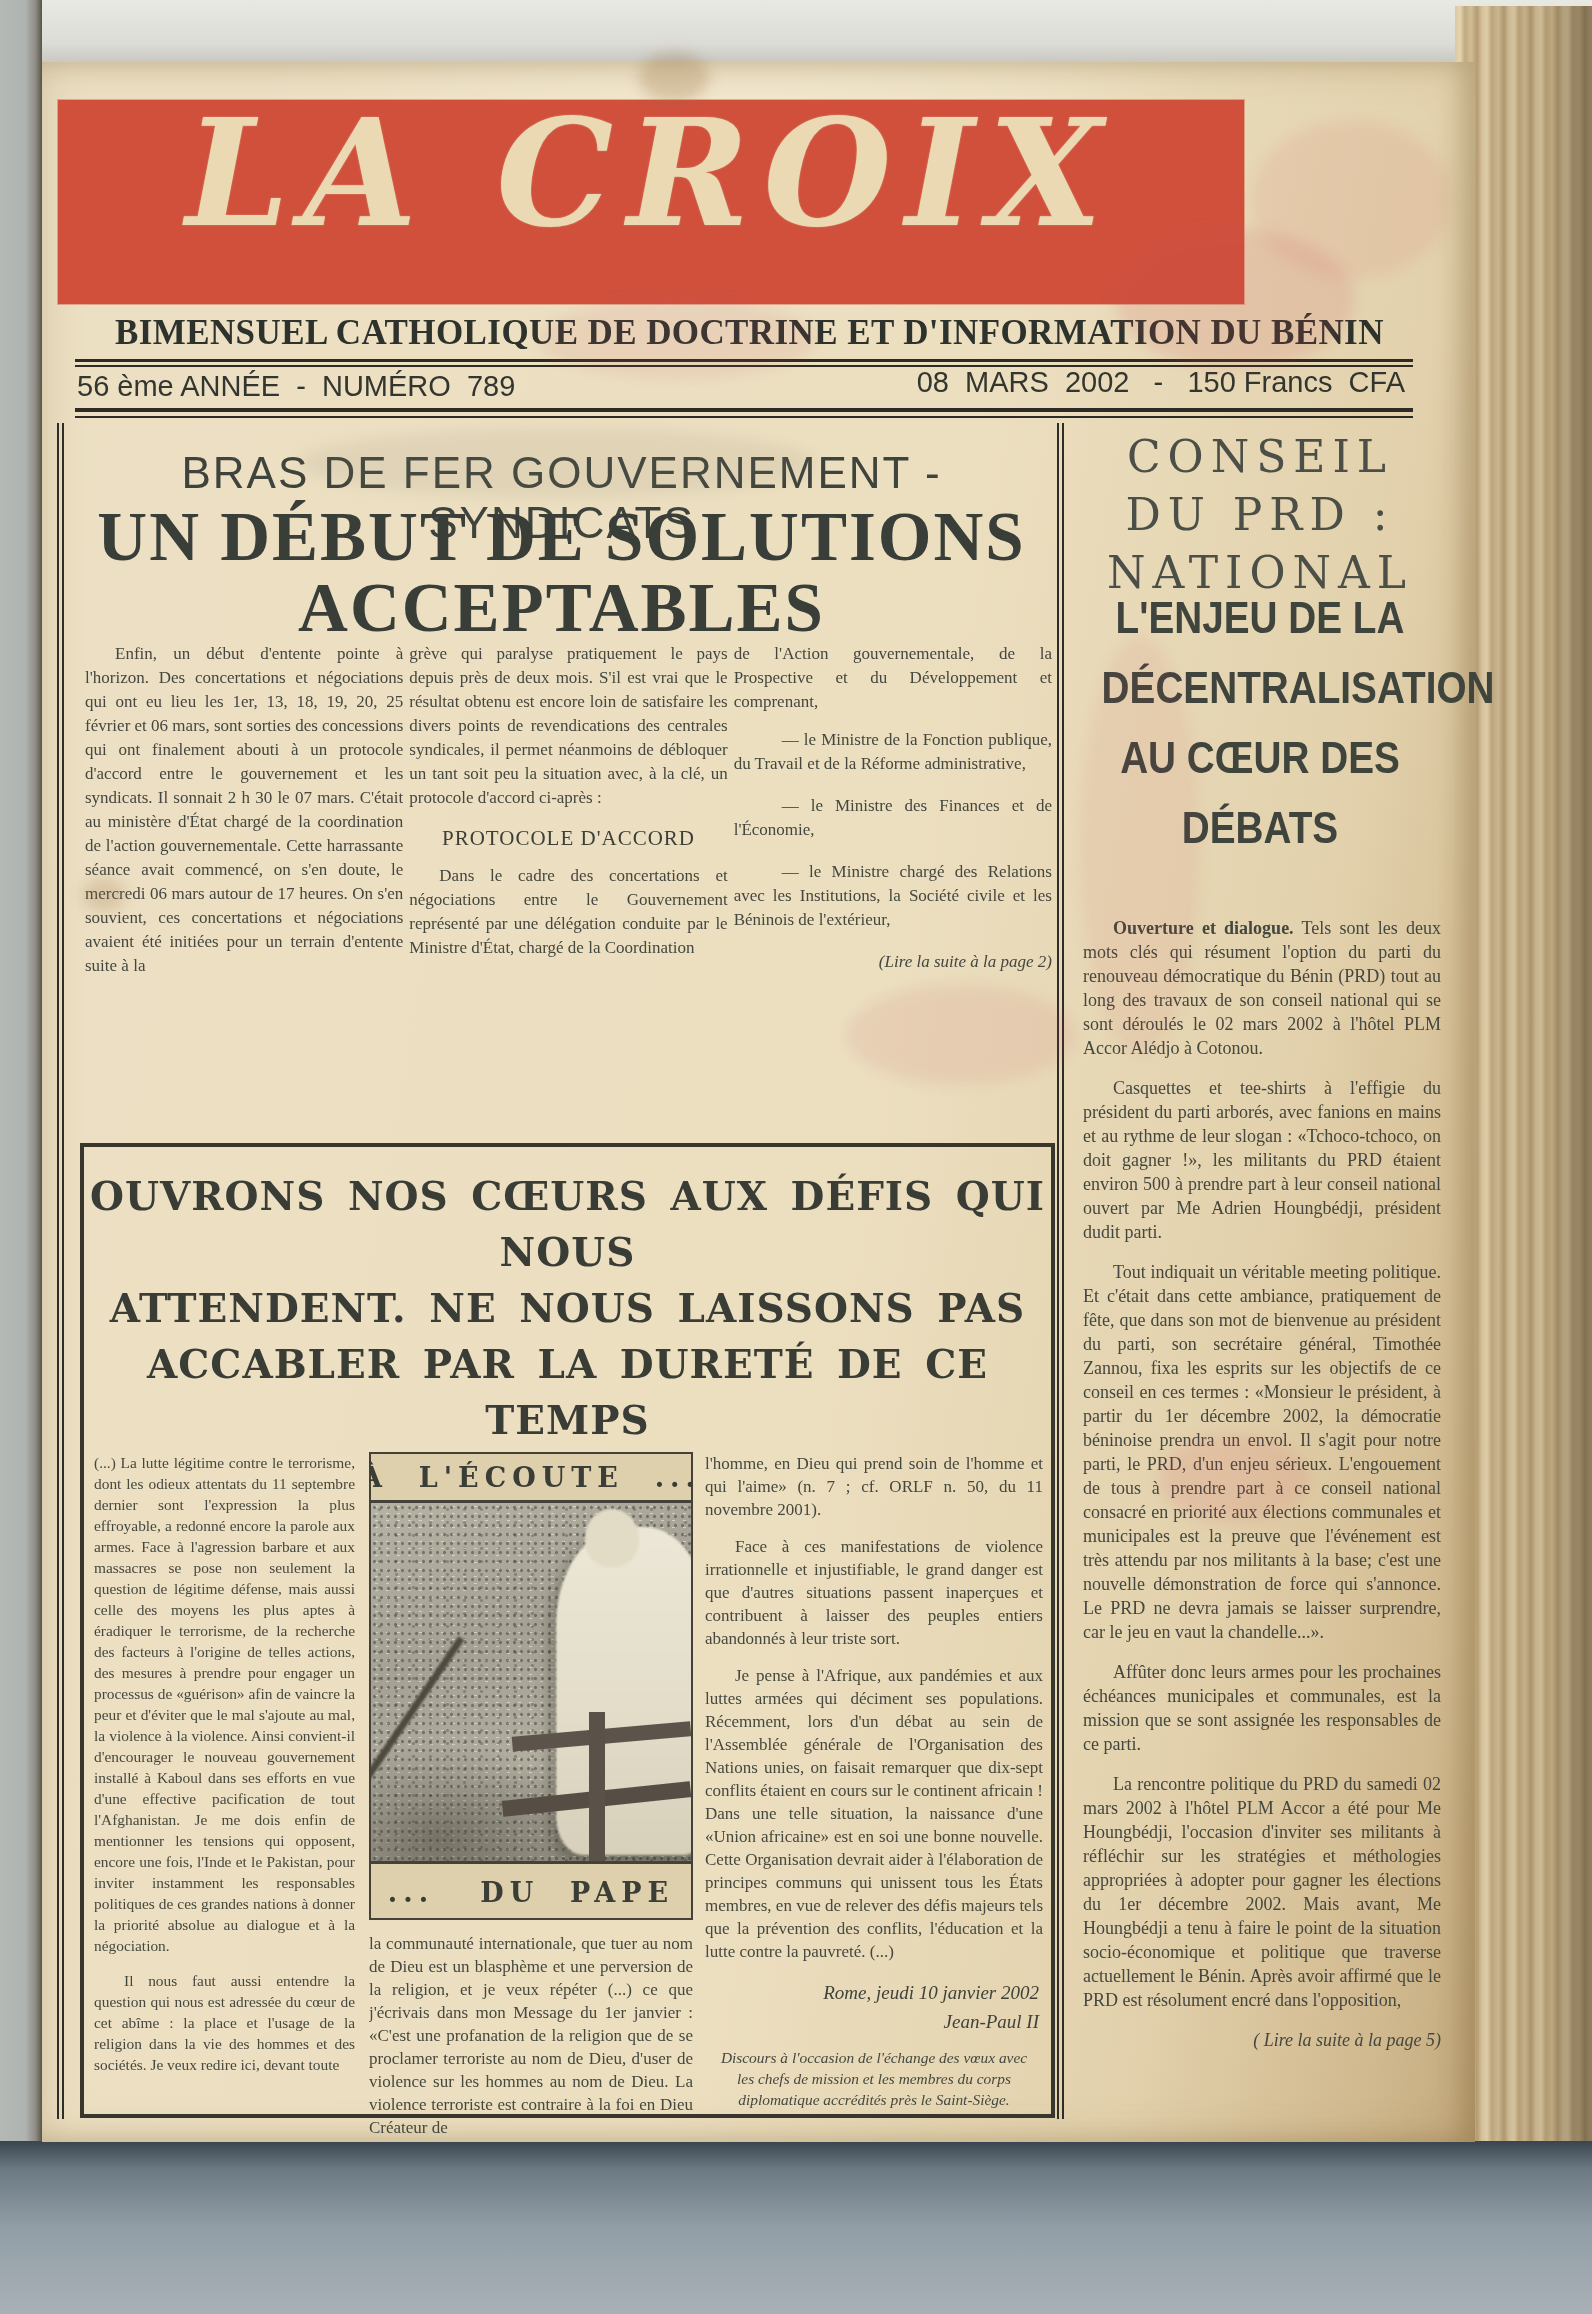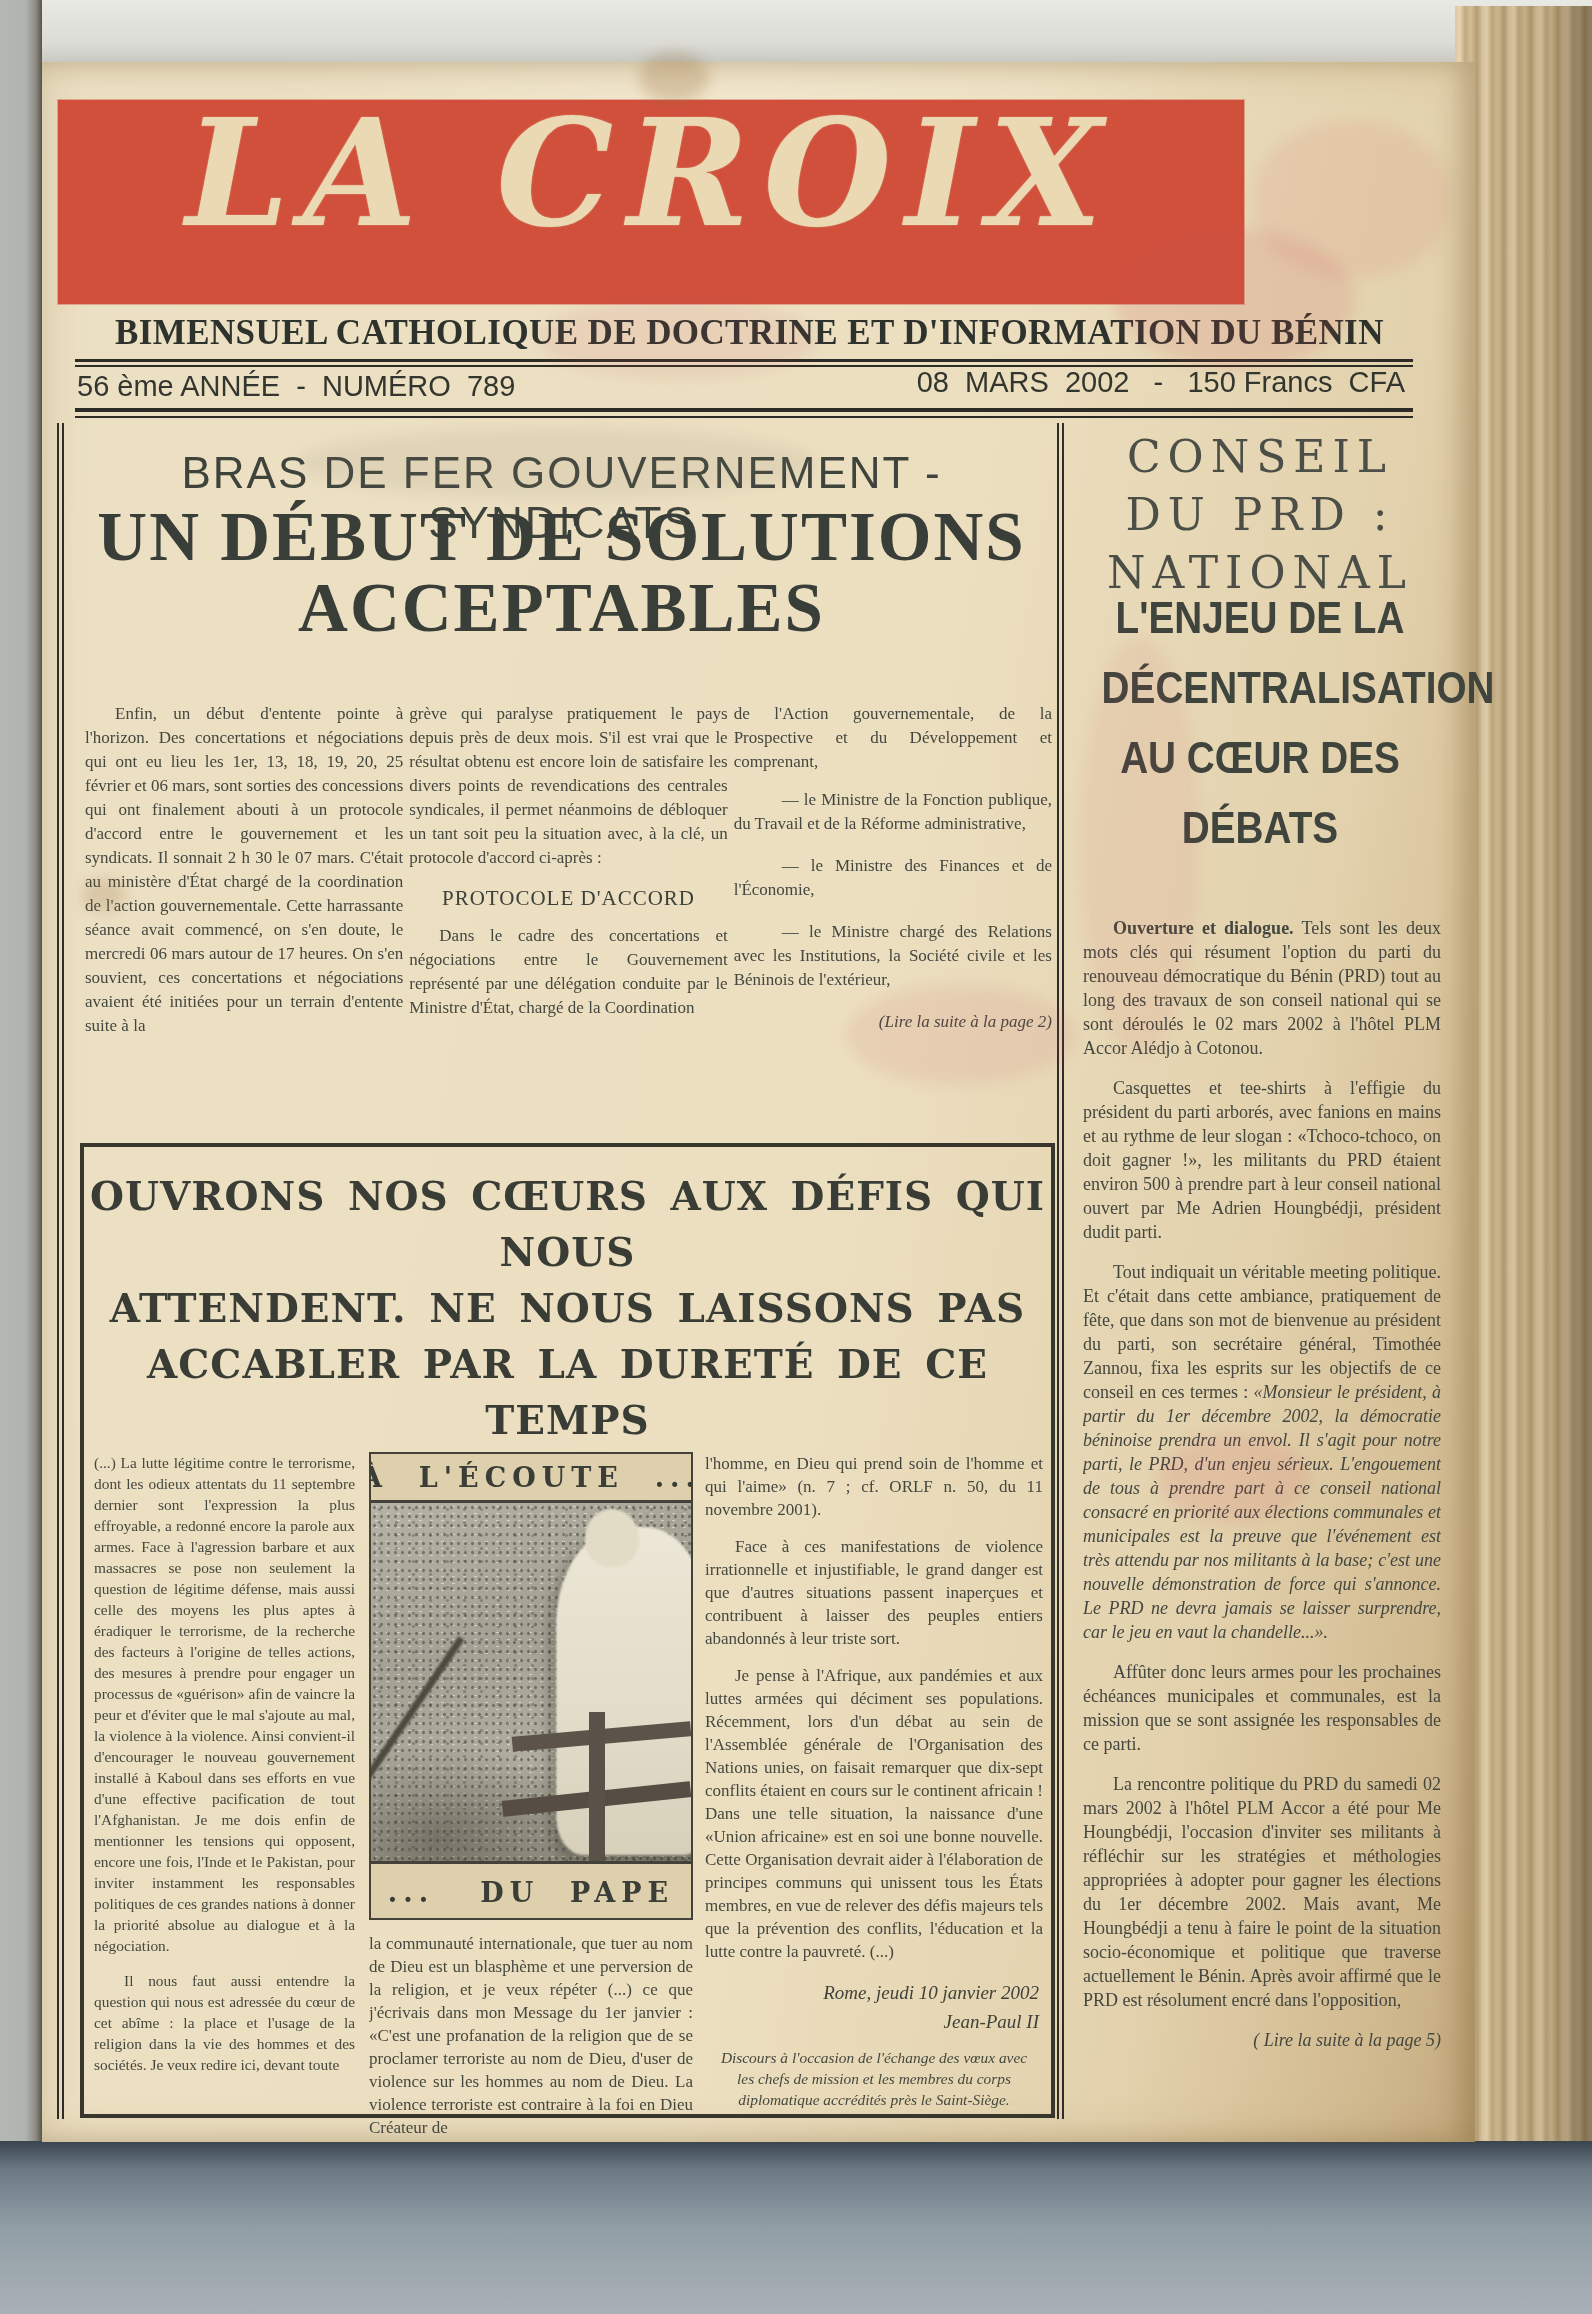--- a/index.html
+++ b/index.html
@@ -45,21 +45,21 @@
   .vrule{position:absolute;width:7px;border-left:2px solid #2f2d27;border-right:2px solid #2f2d27;}
   .vrule.vl{left:15px;top:361px;height:1696px;}
   .vrule.vc{left:1015px;top:361px;height:1696px;}
 
   
   .kicker{position:absolute;left:33px;top:386px;width:973px;text-align:center;
           font-family:"Liberation Sans",sans-serif;font-size:44px;color:#3e433c;letter-spacing:2px;}
   .headline{position:absolute;left:33px;top:440px;width:973px;text-align:center;
             font-family:"Liberation Serif",serif;font-weight:bold;font-size:69px;line-height:71px;
             color:#393e38;letter-spacing:2px;}
-  .lead-cols{position:absolute;left:43px;top:640px;width:967px;height:466px;display:flex;gap:6px;overflow:hidden;}
+  .lead-cols{position:absolute;left:43px;top:580px;width:967px;height:466px;display:flex;gap:6px;overflow:hidden;}
   .lead-cols .col{flex:1;font-size:17px;line-height:24px;color:#44473f;text-align:justify;overflow:hidden;}
   .bodytext p{margin:0 0 14px;text-indent:30px;}
   .bodytext p.noindent{text-indent:0;}
   .bodytext p.item{text-indent:48px;margin-bottom:18px;}
   .subhead{text-align:center;text-indent:0 !important;font-size:21px;letter-spacing:1px;
            margin:16px 0 14px !important;color:#3c3f38;}
   .cont-note{font-style:italic;text-align:right;text-indent:0 !important;font-size:17px;}
 
   
   .pope-box{position:absolute;left:38px;top:1081px;width:975px;height:975px;
@@ -111,21 +111,21 @@
             font-family:"DejaVu Serif",serif;font-size:44px;line-height:58px;letter-spacing:7px;
             color:#4b4f47;}
   .sb-headline{position:absolute;left:1038px;top:521px;width:360px;text-align:center;
                font-family:"Liberation Sans",sans-serif;font-weight:bold;font-size:44px;line-height:70px;
                color:#3f443d;}
   .sb-headline .ln{display:block;transform:scaleX(.88);white-space:nowrap;}
   .sb-body{position:absolute;left:1041px;top:854px;width:358px;height:1204px;overflow:hidden;
            font-size:18px;line-height:24px;color:#44473f;text-align:justify;}
   .sb-body p{margin:0 0 16px;text-indent:30px;}
   .sb-body .lead-in{font-weight:bold;}
-  .sb-body .quote{font-style:italic;}
+  .sb-body .quote{}
   .sb-cont{font-style:italic;text-align:right;text-indent:0 !important;font-size:18px;}
 </style>
 </head>
 <body>
 
 <div class="scene">
   <div class="top-strip"></div>
   <div class="left-strip"></div>
   <div class="page-stack"></div>
   <div class="bottom-strip"></div>

